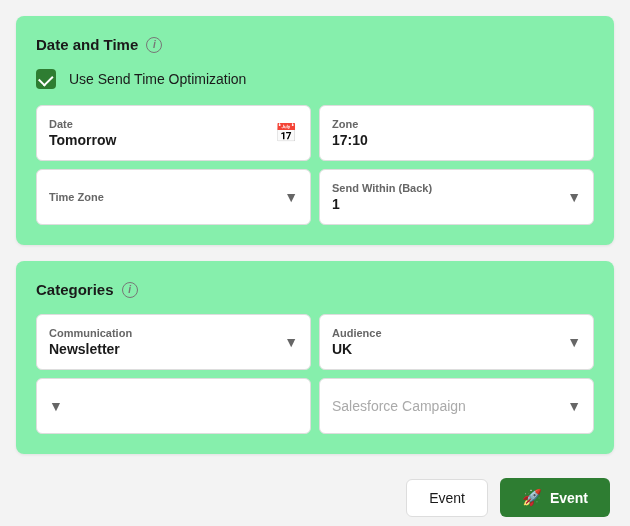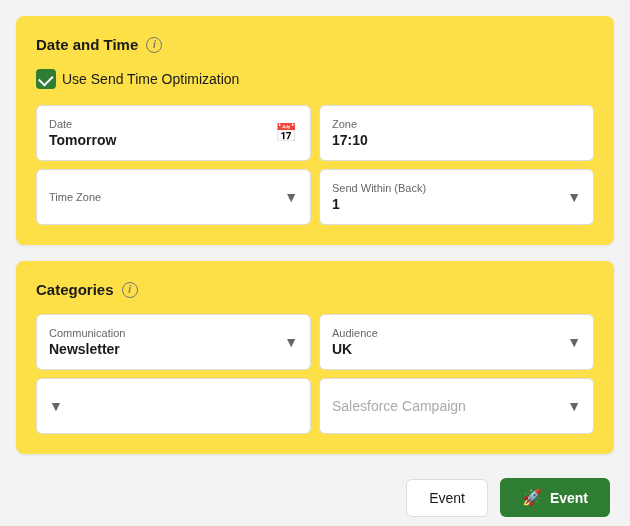--- a/index.html
+++ b/index.html
@@ -13,21 +13,21 @@
       background: #f3f3f3;
       width: 630px;
       min-height: 526px;
       display: flex;
       flex-direction: column;
       padding: 16px;
       gap: 16px;
     }
 
     .card {
-      background: #fde047;
+      background: #86efac;
       border-radius: 8px;
       padding: 20px;
       box-shadow: 0 1px 3px rgba(0,0,0,0.08);
     }
 
     .section-title {
       font-size: 15px;
       font-weight: 600;
       color: #1a1a1a;
       display: flex;
@@ -48,21 +48,21 @@
       color: #777;
       font-style: italic;
       font-weight: bold;
       cursor: pointer;
       flex-shrink: 0;
     }
 
     .checkbox-row {
       display: flex;
       align-items: center;
-      gap: 6px;
+      gap: 13px;
       margin-bottom: 16px;
     }
 
     .checkbox-custom {
       width: 20px;
       height: 20px;
       background: #2e7d32;
       border-radius: 4px;
       display: flex;
       align-items: center;
@@ -104,21 +104,21 @@
 
     .field-content {
       display: flex;
       flex-direction: column;
       gap: 2px;
     }
 
     .field-label {
       font-size: 11px;
       color: #666;
-      font-weight: 400;
+      font-weight: 700;
     }
 
     .field-value {
       font-size: 14px;
       color: #1a1a1a;
       font-weight: 600;
     }
 
     .field-icon {
       color: #0070d2;

